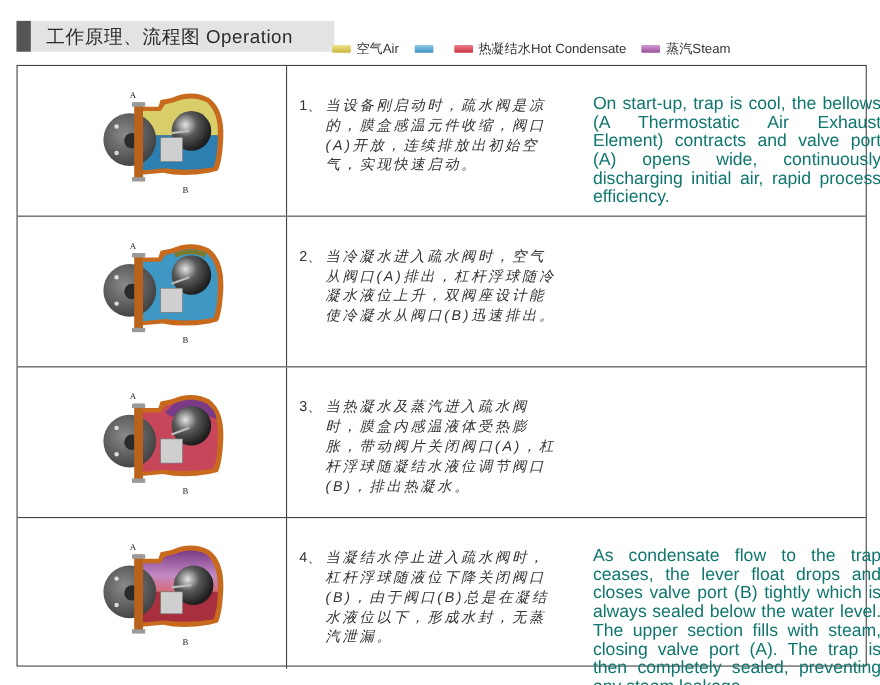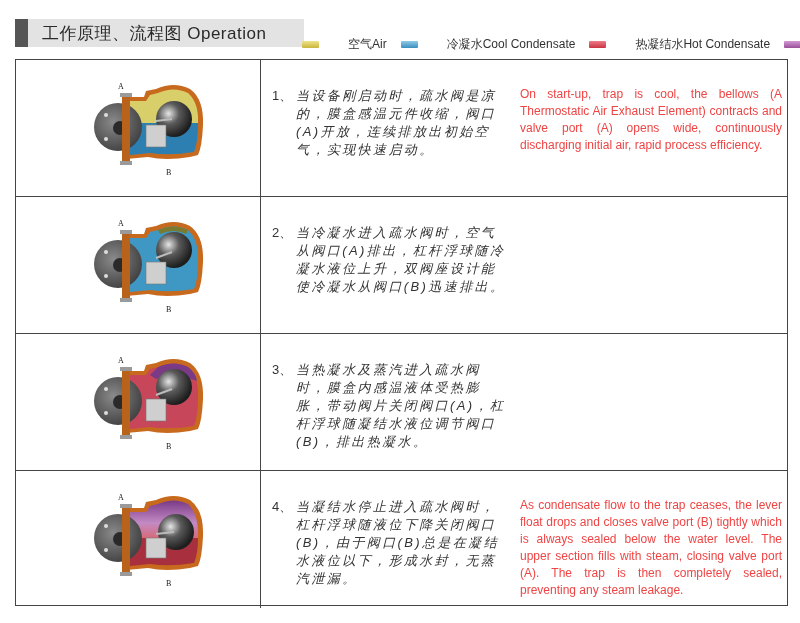--- a/index.html
+++ b/index.html
@@ -4,51 +4,50 @@
 <style>
   html, body { margin: 0; padding: 0; background: #ffffff; }
   body { width: 800px; height: 623px; position: relative; overflow: hidden;
          font-family: "Liberation Sans", "DejaVu Sans", sans-serif; color: #333; }
 
   .title-box { position: absolute; left: 15px; top: 19px; width: 289px; height: 28px; background: #e3e3e3; }
   .title-bar { position: absolute; left: 0; top: 0; width: 13px; height: 28px; background: #555555; }
   .title-text { position: absolute; left: 27px; top: 3px; font-size: 17px; color: #2a2a2a; white-space: nowrap; letter-spacing: 0.5px; }
 
   .legend { position: absolute; top: 36px; left: 302px; display: flex; align-items: center; font-size: 12px; color: #333; white-space: nowrap; }
-  .legend-item { display: flex; align-items: center; margin-right: 14px; gap: 24px; }
+  .legend-item { display: flex; align-items: center; margin-right: 14px; }
   .legend-item:last-child { margin-right: 16px; justify-content: center; }
   .swatch { width: 17px; height: 7px; margin-right: 5px; border-radius: 1px; }
 
   .table { position: absolute; left: 15px; top: 59px; width: 773px; height: 547px; border: 1.5px solid #444; box-sizing: border-box; }
   .row { position: absolute; left: 0; width: 100%; height: 137px; border-bottom: 1.5px solid #444; box-sizing: border-box; }
   .row:last-child { border-bottom: none; }
   .cell-img { position: absolute; left: 0; top: 0; width: 245px; height: 100%; border-right: 1.5px solid #444; box-sizing: border-box; }
   .cell-zh { position: absolute; left: 256px; top: 27px; width: 238px; font-size: 13px; line-height: 18px; letter-spacing: 2.4px; color: #333; }
   .num { display: inline-block; width: 24px; letter-spacing: 0; }
   .zh-body { display: block; padding-left: 24px; margin-top: -18px; text-indent: 0; font-style: italic; }
-  .cell-en { position: absolute; left: 504px; top: 26px; width: 262px; font-size: 12px; line-height: 17px; color: #ef4444; text-align: justify; }
+  .cell-en { position: absolute; left: 523px; top: 26px; width: 262px; font-size: 16px; line-height: 17px; color: #0f766e; text-align: justify; }
 
   svg { position: absolute; left: 70px; top: 17px; }
 </style>
 </head>
 <body>
 
 <div class="title-box">
   <div class="title-bar"></div>
   <div class="title-text">工作原理、流程图  Operation</div>
 </div>
 
 <div class="legend">
   <div class="legend-item">
     <span class="swatch" style="background:linear-gradient(#efe38a,#c9b63c);"></span>
     <span>空气Air</span>
   </div>
   <div class="legend-item">
     <span class="swatch" style="background:linear-gradient(#8fcbe6,#3a8fbe);"></span>
-    <span>冷凝水Cool Condensate</span>
   </div>
   <div class="legend-item">
     <span class="swatch" style="background:linear-gradient(#ee7c85,#c83444);"></span>
     <span>热凝结水Hot Condensate</span>
   </div>
   <div class="legend-item">
     <span class="swatch" style="background:linear-gradient(#d29ad2,#9a509a);"></span>
     <span>蒸汽Steam</span>
   </div>
 </div>

